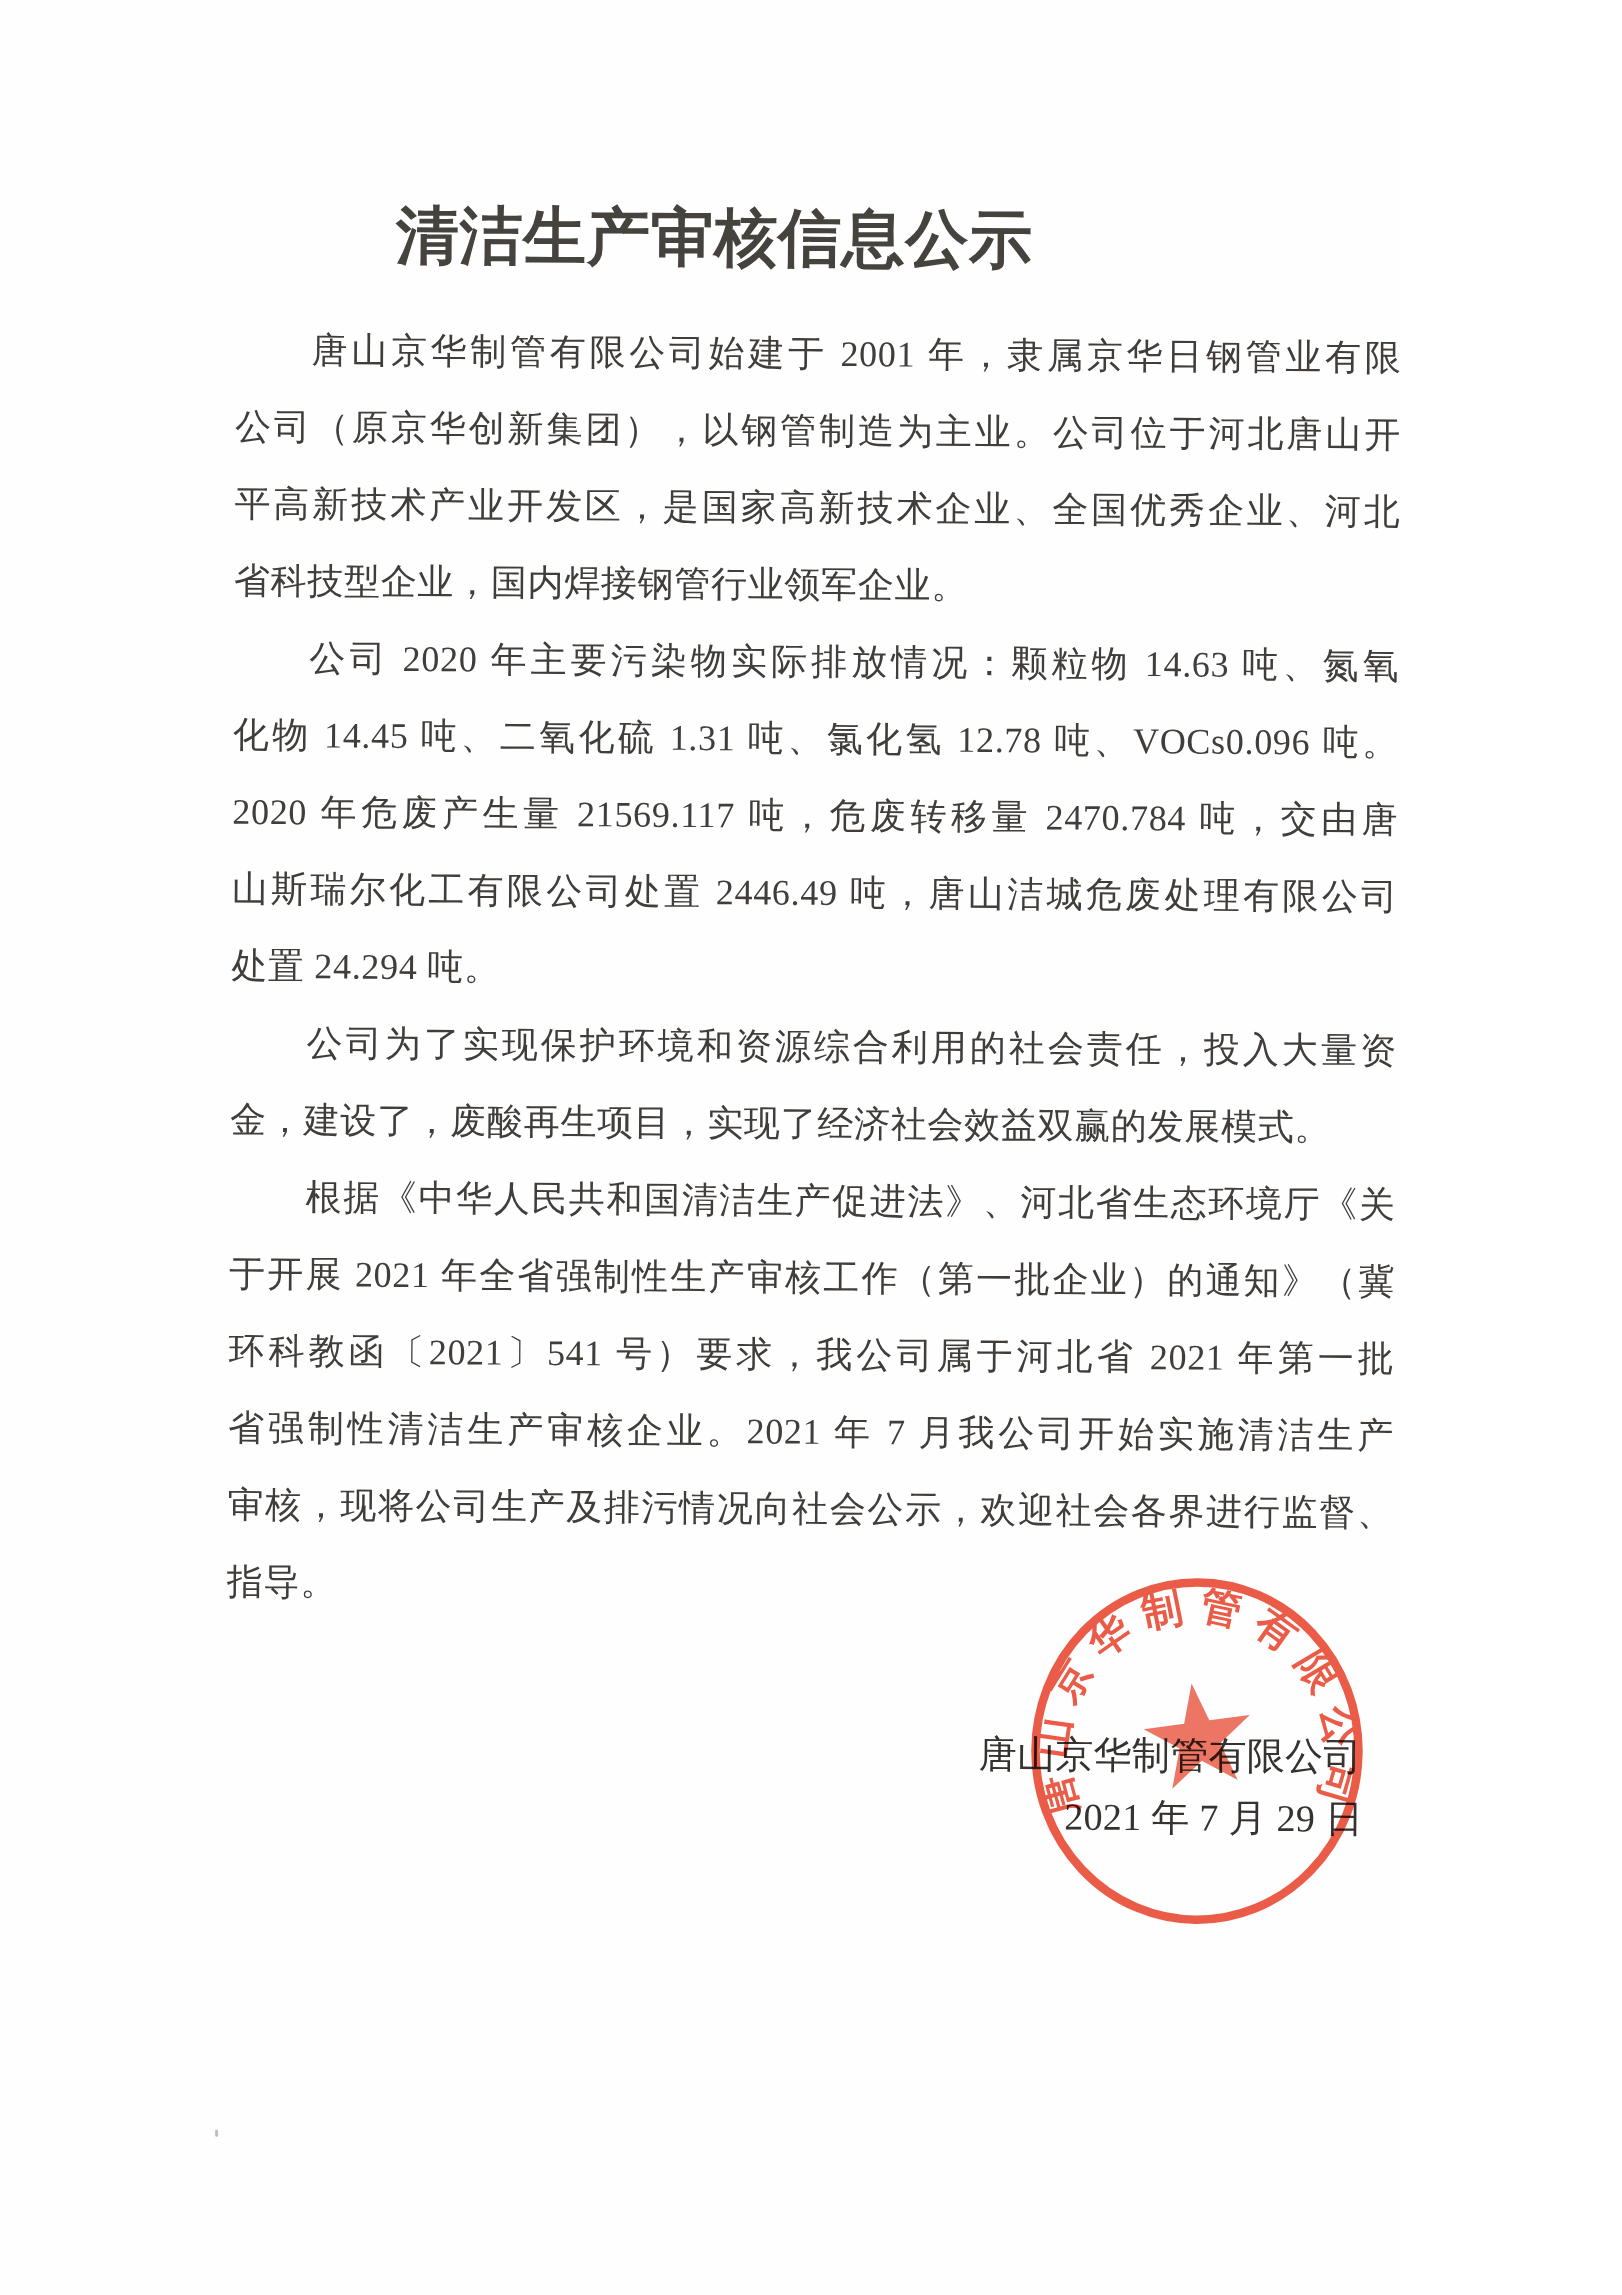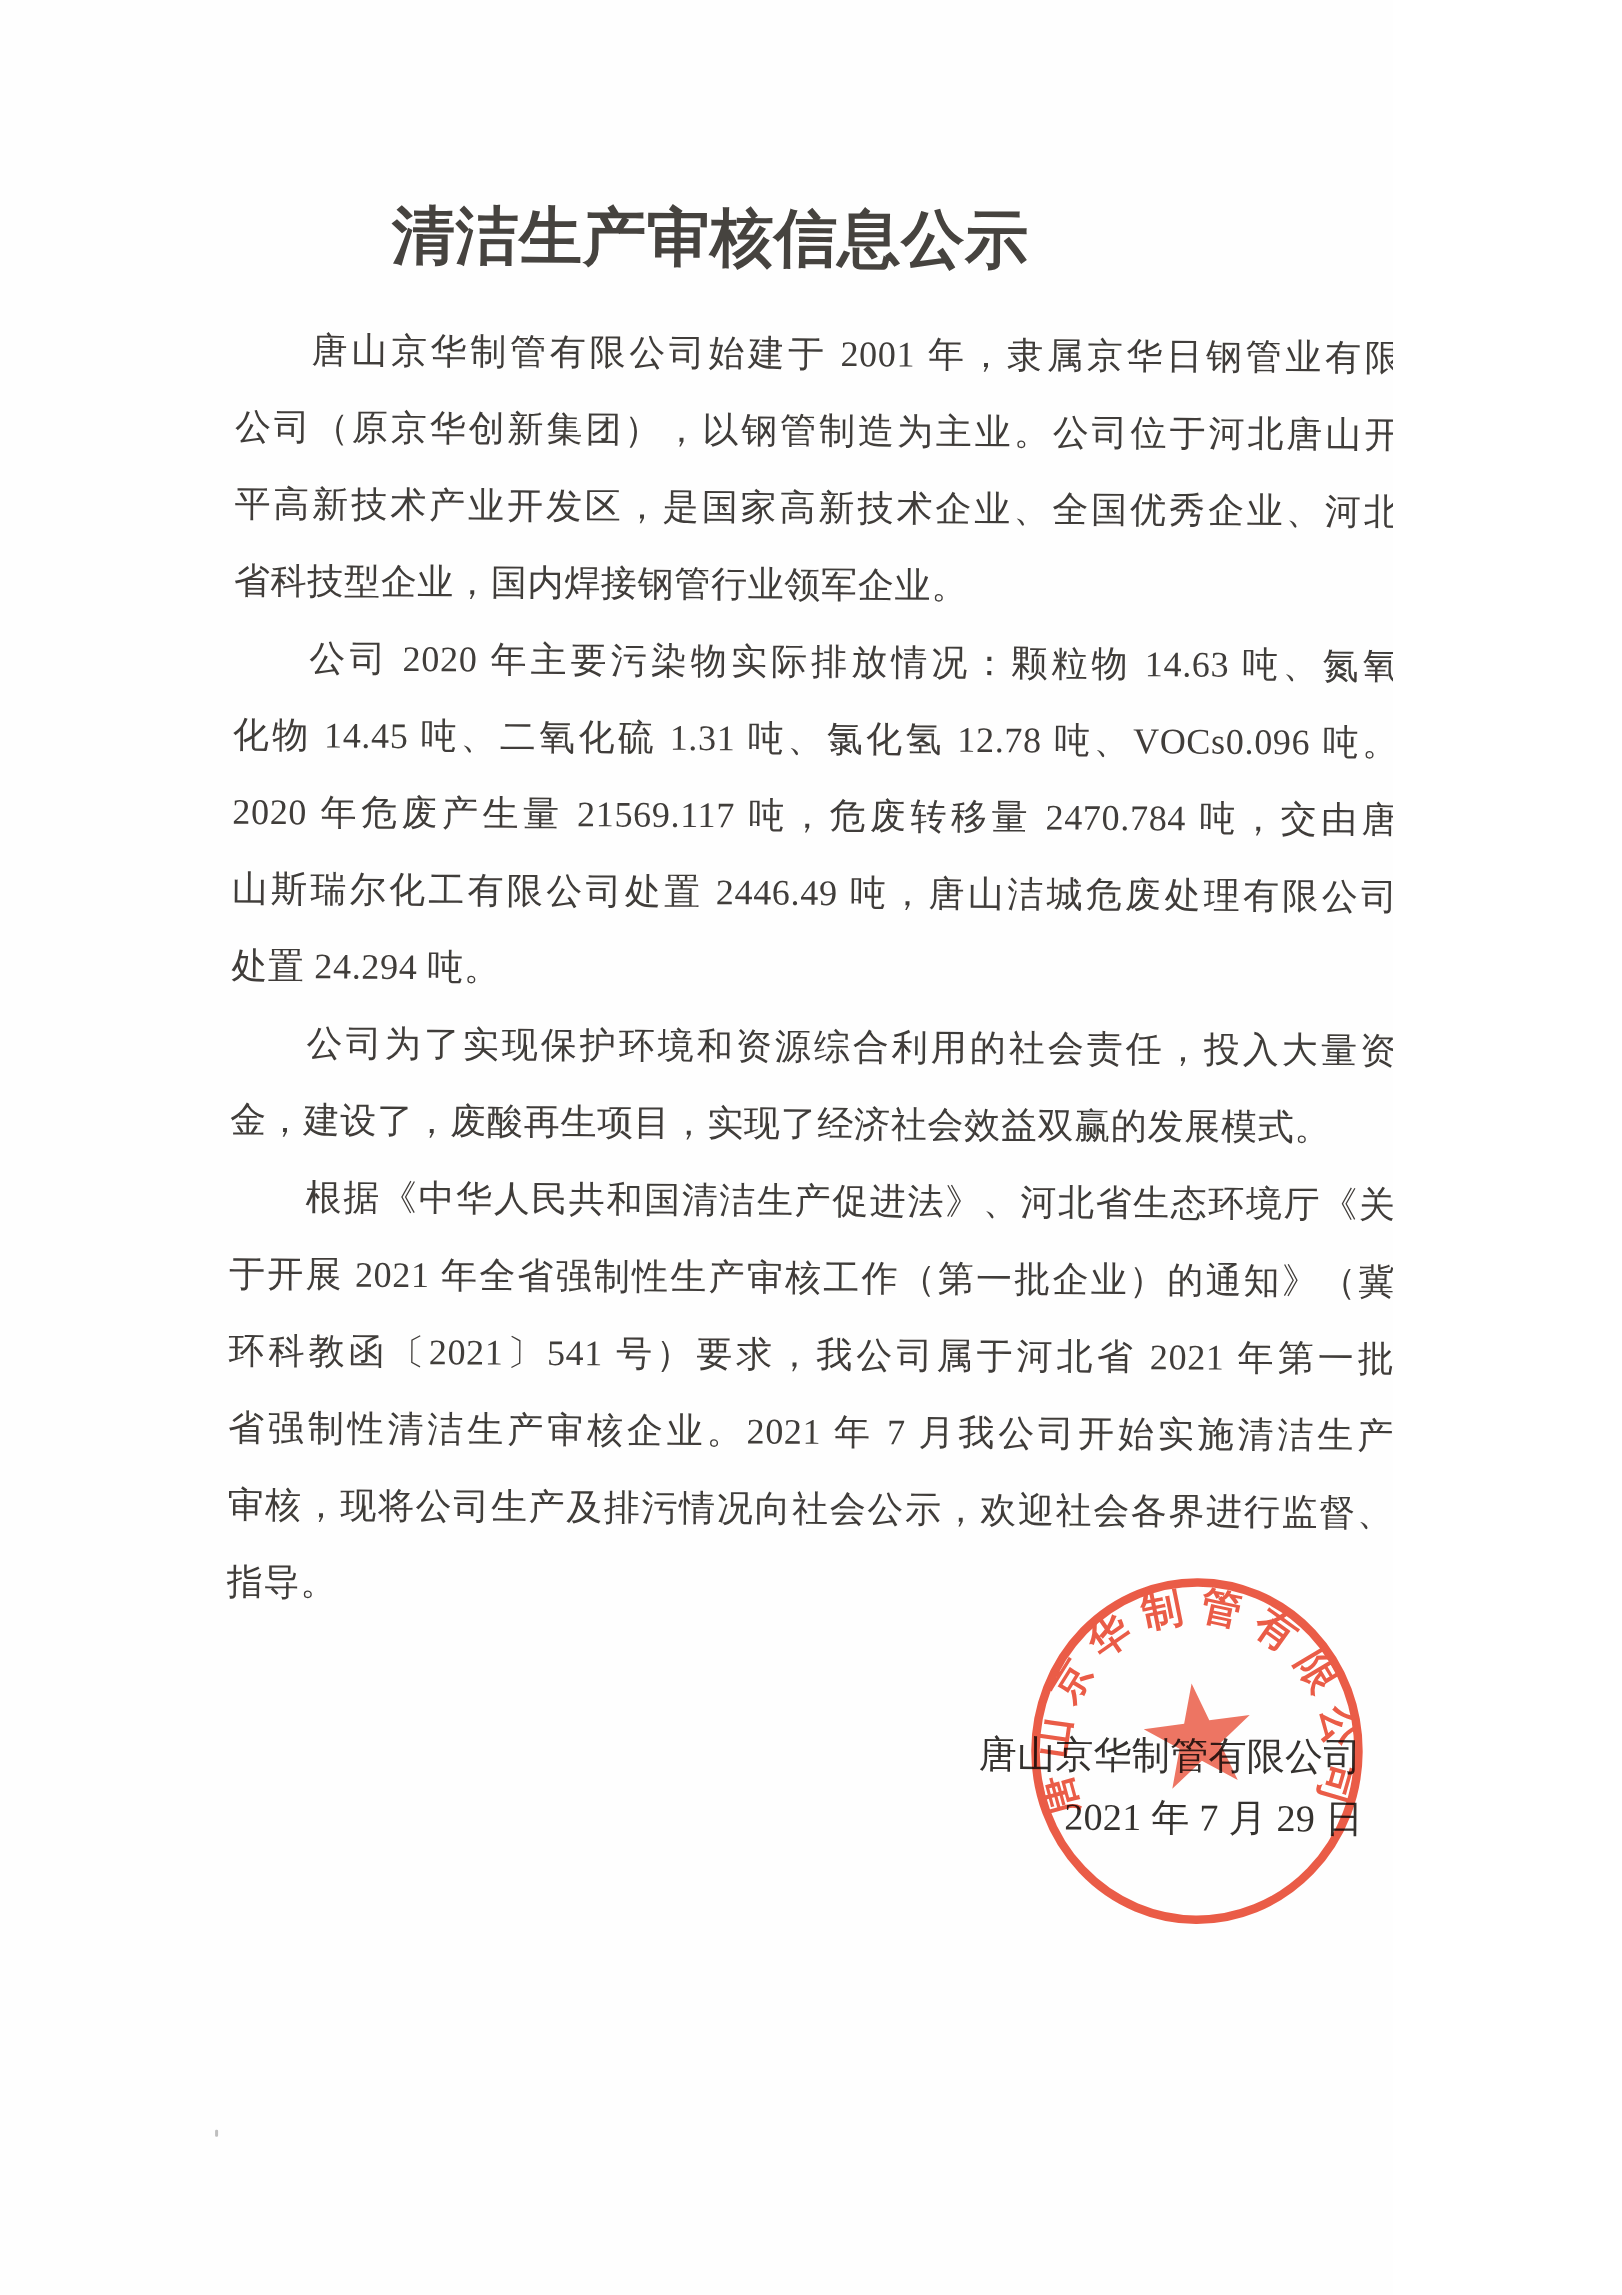--- a/index.html
+++ b/index.html
@@ -2,20 +2,21 @@
 <html style="font-size:10.5px"><head>
 <meta charset="utf-8">
 <style>
   html,body{margin:0;padding:0;background:#ffffff;}
   .page{
     position:relative;
     width:1393px;height:2295px;
     background:#fefefe;
     overflow:hidden;
     font-family:"Liberation Serif","DejaVu Serif",serif;
+    padding-left:8px;
   }
   .content{
     position:absolute;inset:0;
     transform:rotate(0.4deg);
     transform-origin:50% 0;
   }
   .title{
     position:absolute;
     top:195px;left:31px;right:0;
     margin:0;

